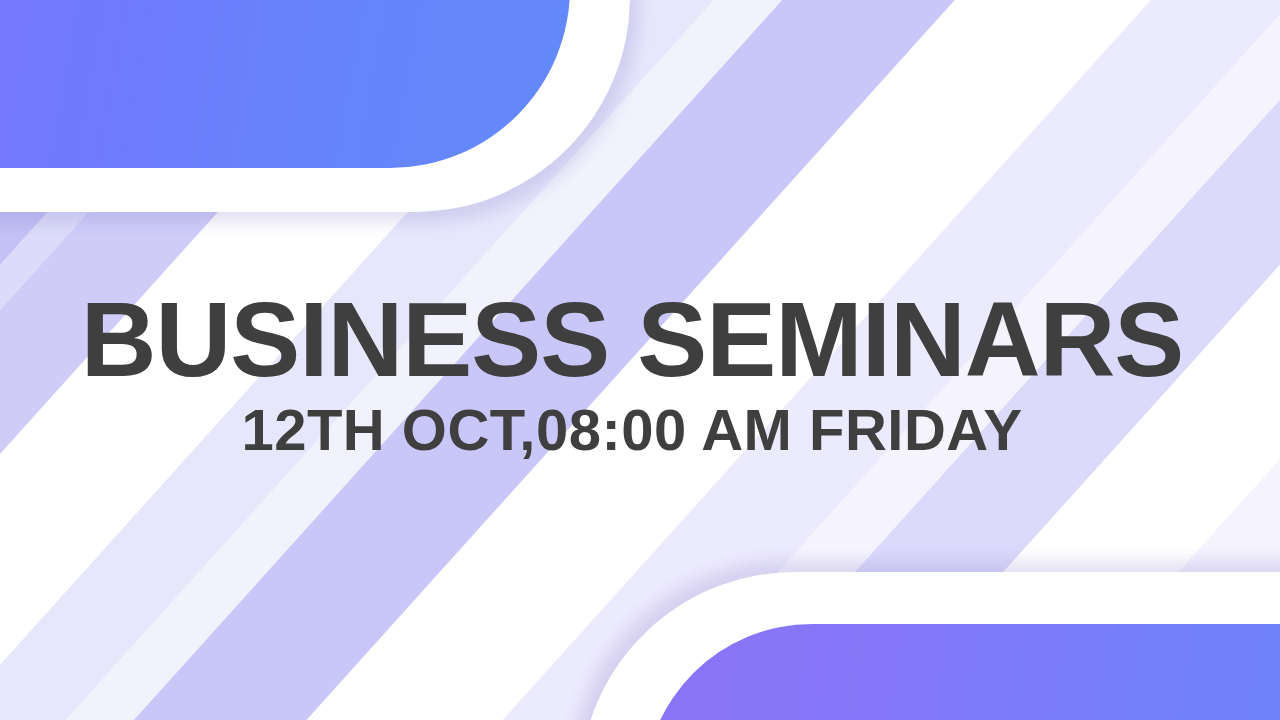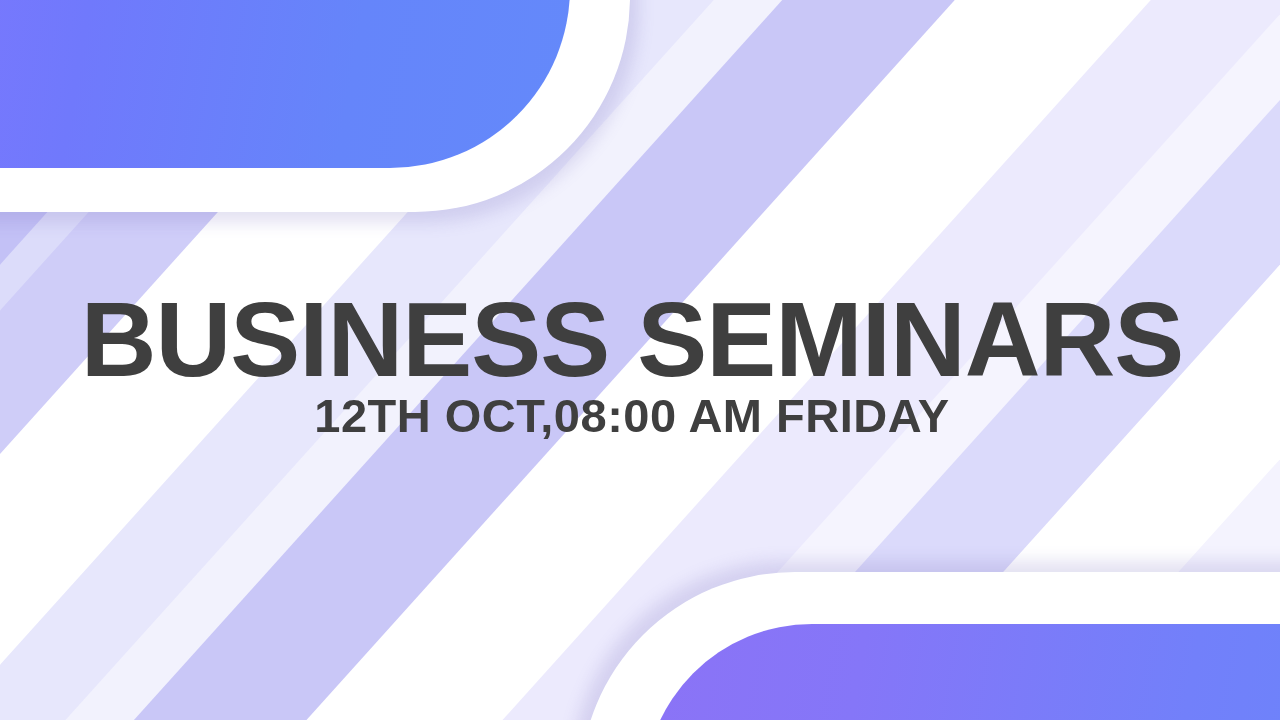--- a/index.html
+++ b/index.html
@@ -83,24 +83,24 @@
     font-family:"Liberation Sans", sans-serif;
     font-weight:700;
     font-size:106px;
     line-height:1.0;
     letter-spacing:-1px;
     color:#3f3f3f;
     white-space:nowrap;
     transform:scaleX(0.99);
   }
   .subtitle {
-    margin-top:0;
+    margin-top:9px;
     font-family:"Liberation Sans", sans-serif;
     font-weight:700;
-    font-size:47px;
+    font-size:58px;
     line-height:1.0;
     letter-spacing:0.5px;
     color:#3f3f3f;
     white-space:nowrap;
   }
 </style>
 </head>
 <body>
 
 <div id="poster">

